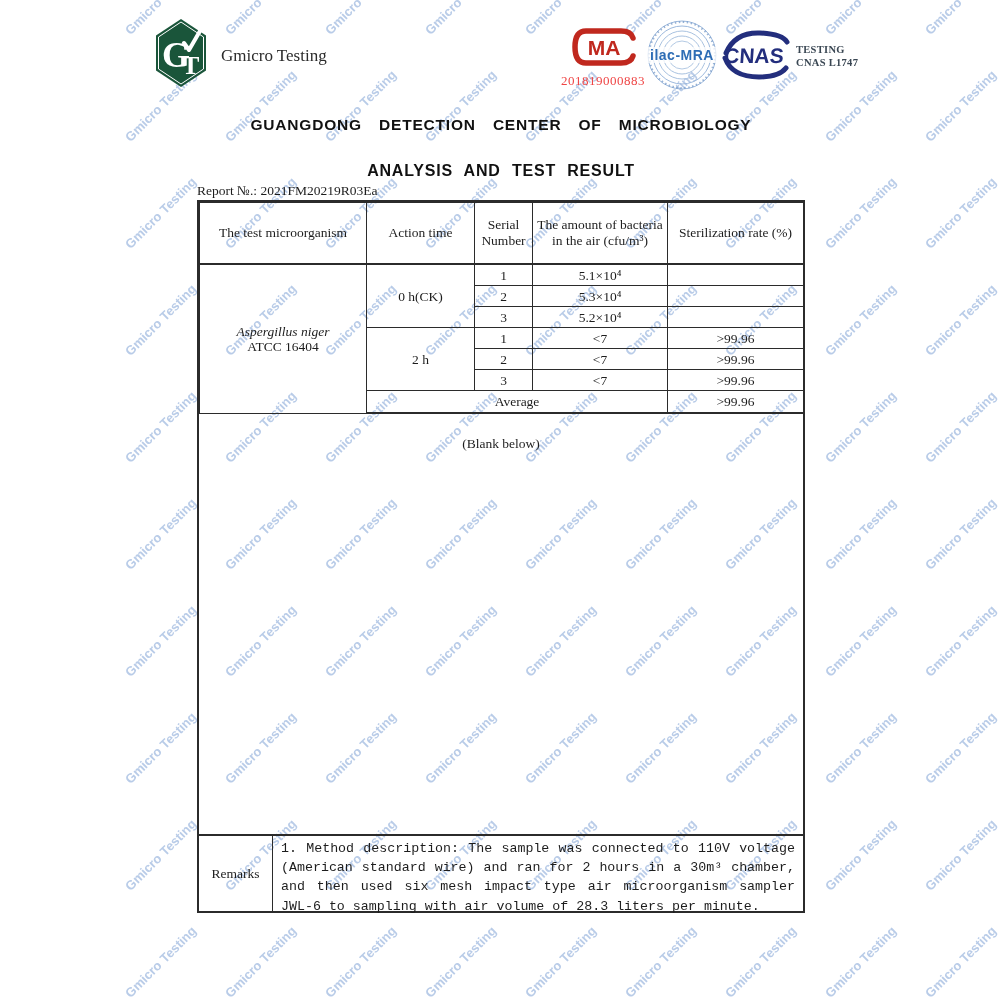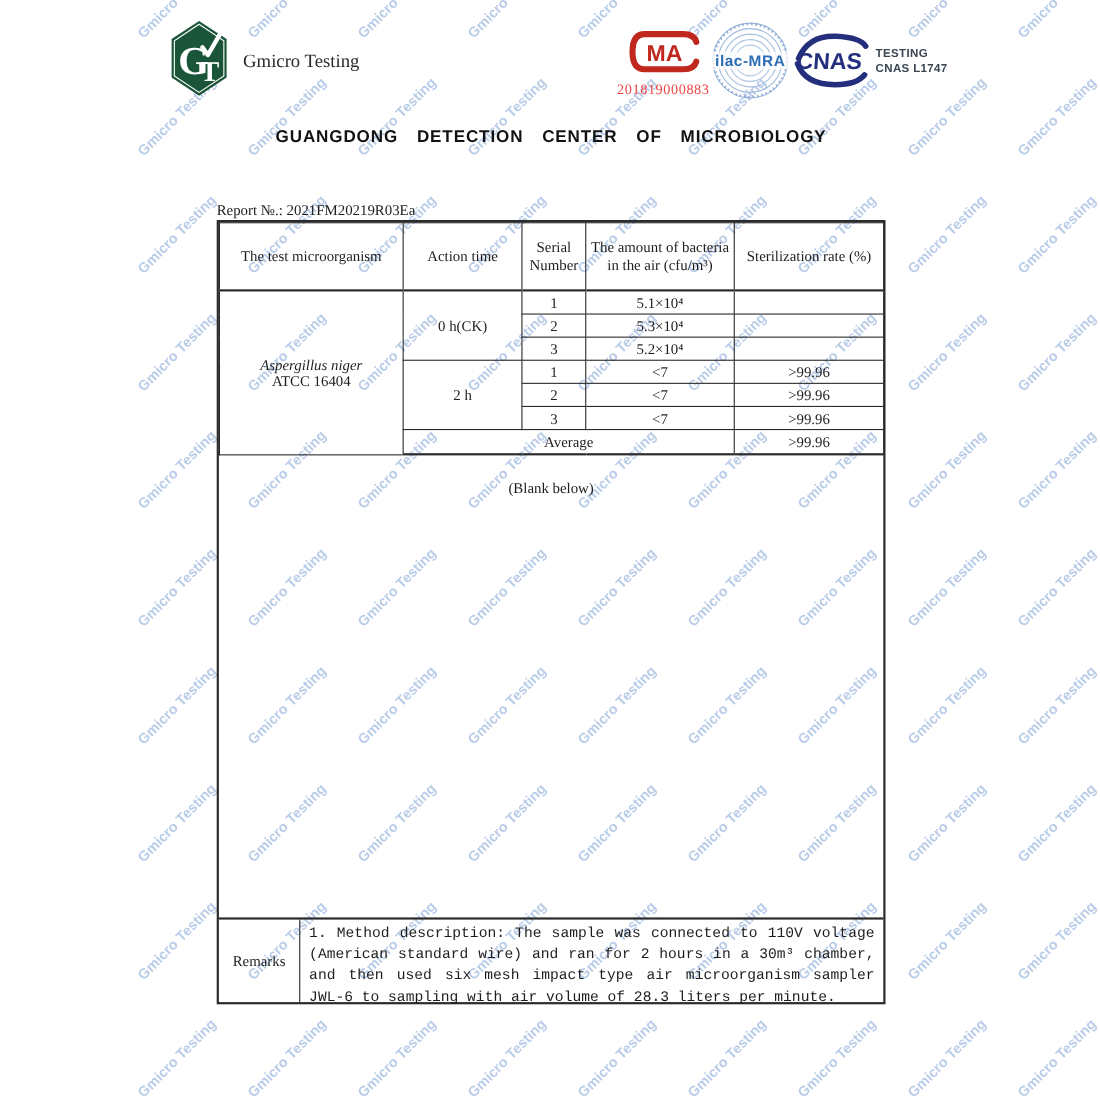--- a/index.html
+++ b/index.html
@@ -11,21 +11,21 @@
   .content{position:absolute;left:0;top:0;width:1000px;height:1000px;z-index:1;}
 
   
   .brand-logo{position:absolute;left:155px;top:18px;}
   .brand-name{position:absolute;left:221px;top:46px;font-size:17px;color:#2b2b2b;}
   .cma-logo{position:absolute;left:570px;top:27px;}
   .cma-number{position:absolute;left:561px;top:73px;width:86px;text-align:left;
               font-size:13px;color:#ef4444;letter-spacing:0.5px;}
   .ilac-logo{position:absolute;left:646px;top:16px;}
   .cnas-logo{position:absolute;left:719px;top:27px;}
-  .cnas-caption{position:absolute;left:796px;top:43px;font-family:Liberation Sans, sans-serif;
+  .cnas-caption{position:absolute;left:796px;top:43px;font-family:Liberation Serif, serif;
                 font-size:10.5px;font-weight:bold;color:#3a4753;line-height:13px;letter-spacing:0.3px;}
 
   
   .title{position:absolute;left:197px;top:116px;width:608px;text-align:center;
          font-family:"Liberation Sans","DejaVu Sans",sans-serif;font-weight:bold;font-size:15.5px;
          letter-spacing:0.8px;word-spacing:12px;color:#111;}
   .subtitle{position:absolute;left:197px;top:162px;width:608px;text-align:center;
          font-family:"Liberation Sans","DejaVu Sans",sans-serif;font-weight:bold;font-size:16px;
          letter-spacing:0.8px;word-spacing:6px;color:#111;}
   .report-no{position:absolute;left:197px;top:183px;font-size:13.5px;}
@@ -182,20 +182,21 @@
       <path d="M7,26 Q16,5 41,6 Q63,7 68,15" fill="none" stroke="#232e7d" stroke-width="5" stroke-linecap="round"></path>
       <path d="M6,31 Q13,50 40,50 Q60,50 67,41" fill="none" stroke="#232e7d" stroke-width="5" stroke-linecap="round"></path>
       <text x="37" y="36" text-anchor="middle" font-family="Liberation Sans, sans-serif" font-weight="800" font-size="21" fill="#232e7d" transform="skewX(-4)">CNAS</text>
     </svg>
     <div class="cnas-caption">
       <div>TESTING</div>
       <div>CNAS L1747</div>
     </div>
 
     <div class="title">GUANGDONG DETECTION CENTER OF MICROBIOLOGY</div>
+    <div class="subtitle">ANALYSIS AND TEST RESULT</div>
     <div class="report-no">Report №.: 2021FM20219R03Ea</div>
 
     <div class="tbl-wrap">
       <table class="main">
         <colgroup>
           <col style="width:167px">
             <col style="width:108px">
             <col style="width:58px">
           <col style="width:135px">
             <col style="width:136px">

